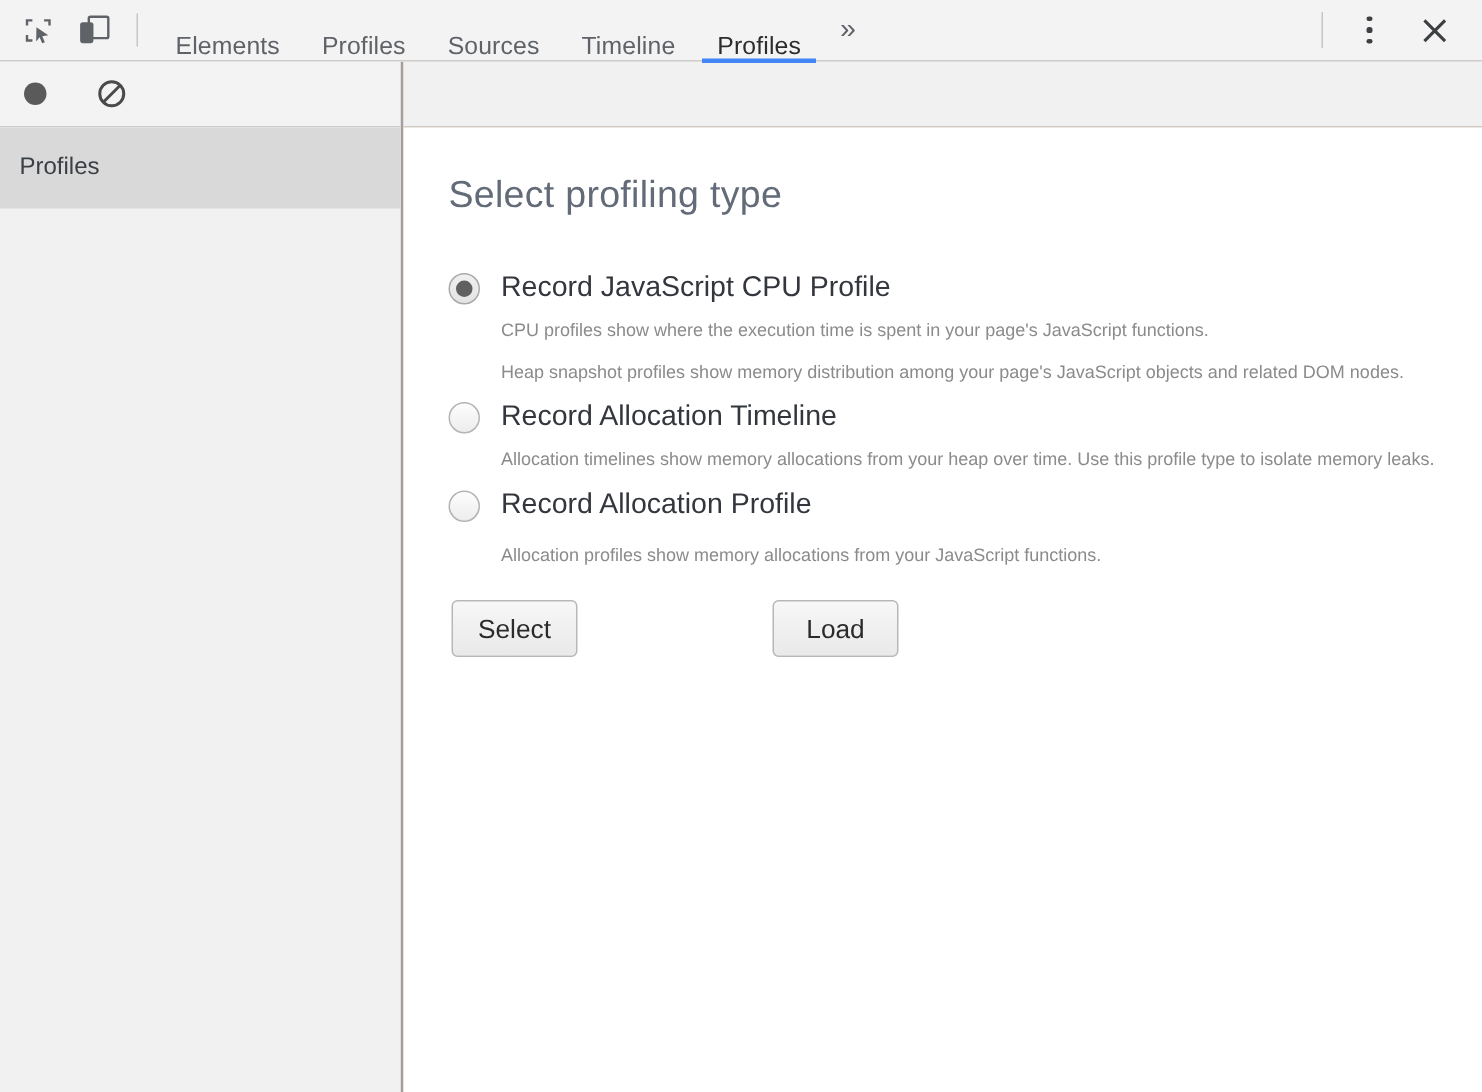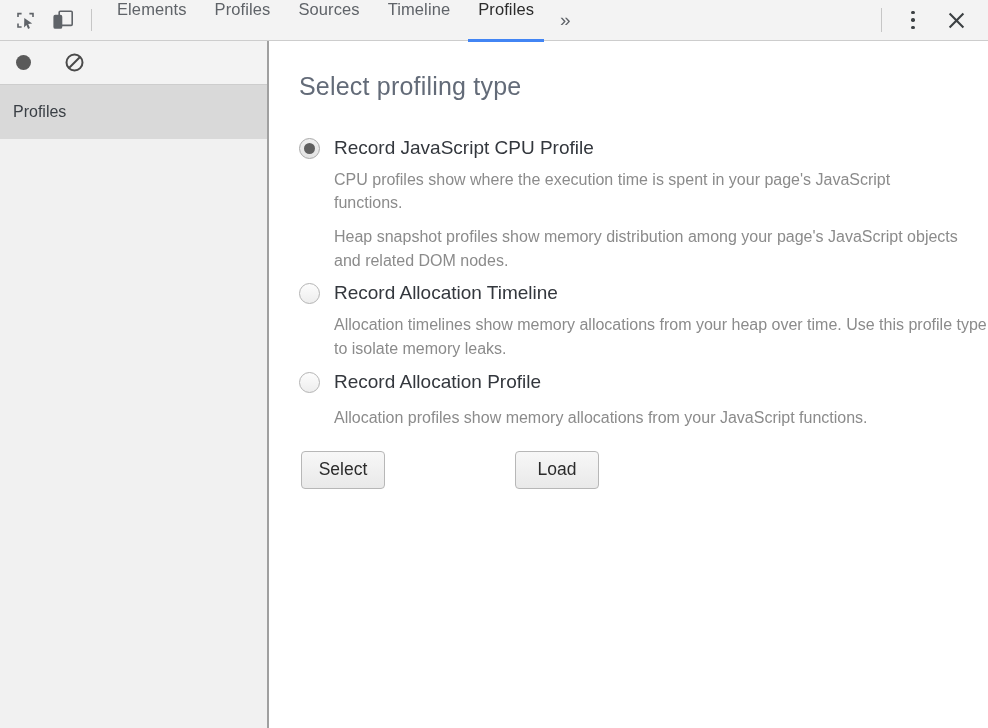--- a/index.html
+++ b/index.html
@@ -50,21 +50,21 @@
     margin: 0 11px 0 9px;
   }
   .tabs {
     display: flex;
     align-items: center;
     height: 41px;
   }
   .tab {
     height: 41px;
     display: flex;
-    align-items: flex-start;
+    align-items: flex-end;
     padding: 0 14px;
     font-size: 16.5px;
     color: #5f6368;
     cursor: pointer;
     position: relative;
     box-sizing: border-box;
     letter-spacing: 0.1px;
   }
   .tab.active {
     color: #2c2c2c;
@@ -193,21 +193,21 @@
     box-sizing: border-box;
   }
   .sidebar-item.selected {
     background: #d9d9d9;
   }
 
   
   .right-panel {
     flex: 1;
     display: flex;
-    flex-direction: row;
+    flex-direction: column;
     background: #fdba74;
     min-width: 0;
   }
   .right-toolbar {
     height: 44px;
     min-height: 44px;
     background: #f1f1f1;
     border-bottom: 1px solid #c9c9c9;
     box-sizing: border-box;
   }
@@ -261,21 +261,21 @@
   }
   .radio.checked .dot { display: block; }
 
   .choice-label {
     font-size: 19px;
     color: #33373d;
     line-height: 1.2;
   }
   .choice-desc {
     margin: 8px 0 0 35px;
-    font-size: 16px;
+    font-size: 12px;
     line-height: 1.48;
     color: #8b8b8b;
     max-width: 625px;
   }
   .choice-desc.wide { max-width: 665px; }
   .choice-desc.narrow { max-width: 560px; margin-top: 13px; }
 
   .actions {
     margin-top: 21px;
     display: flex;

